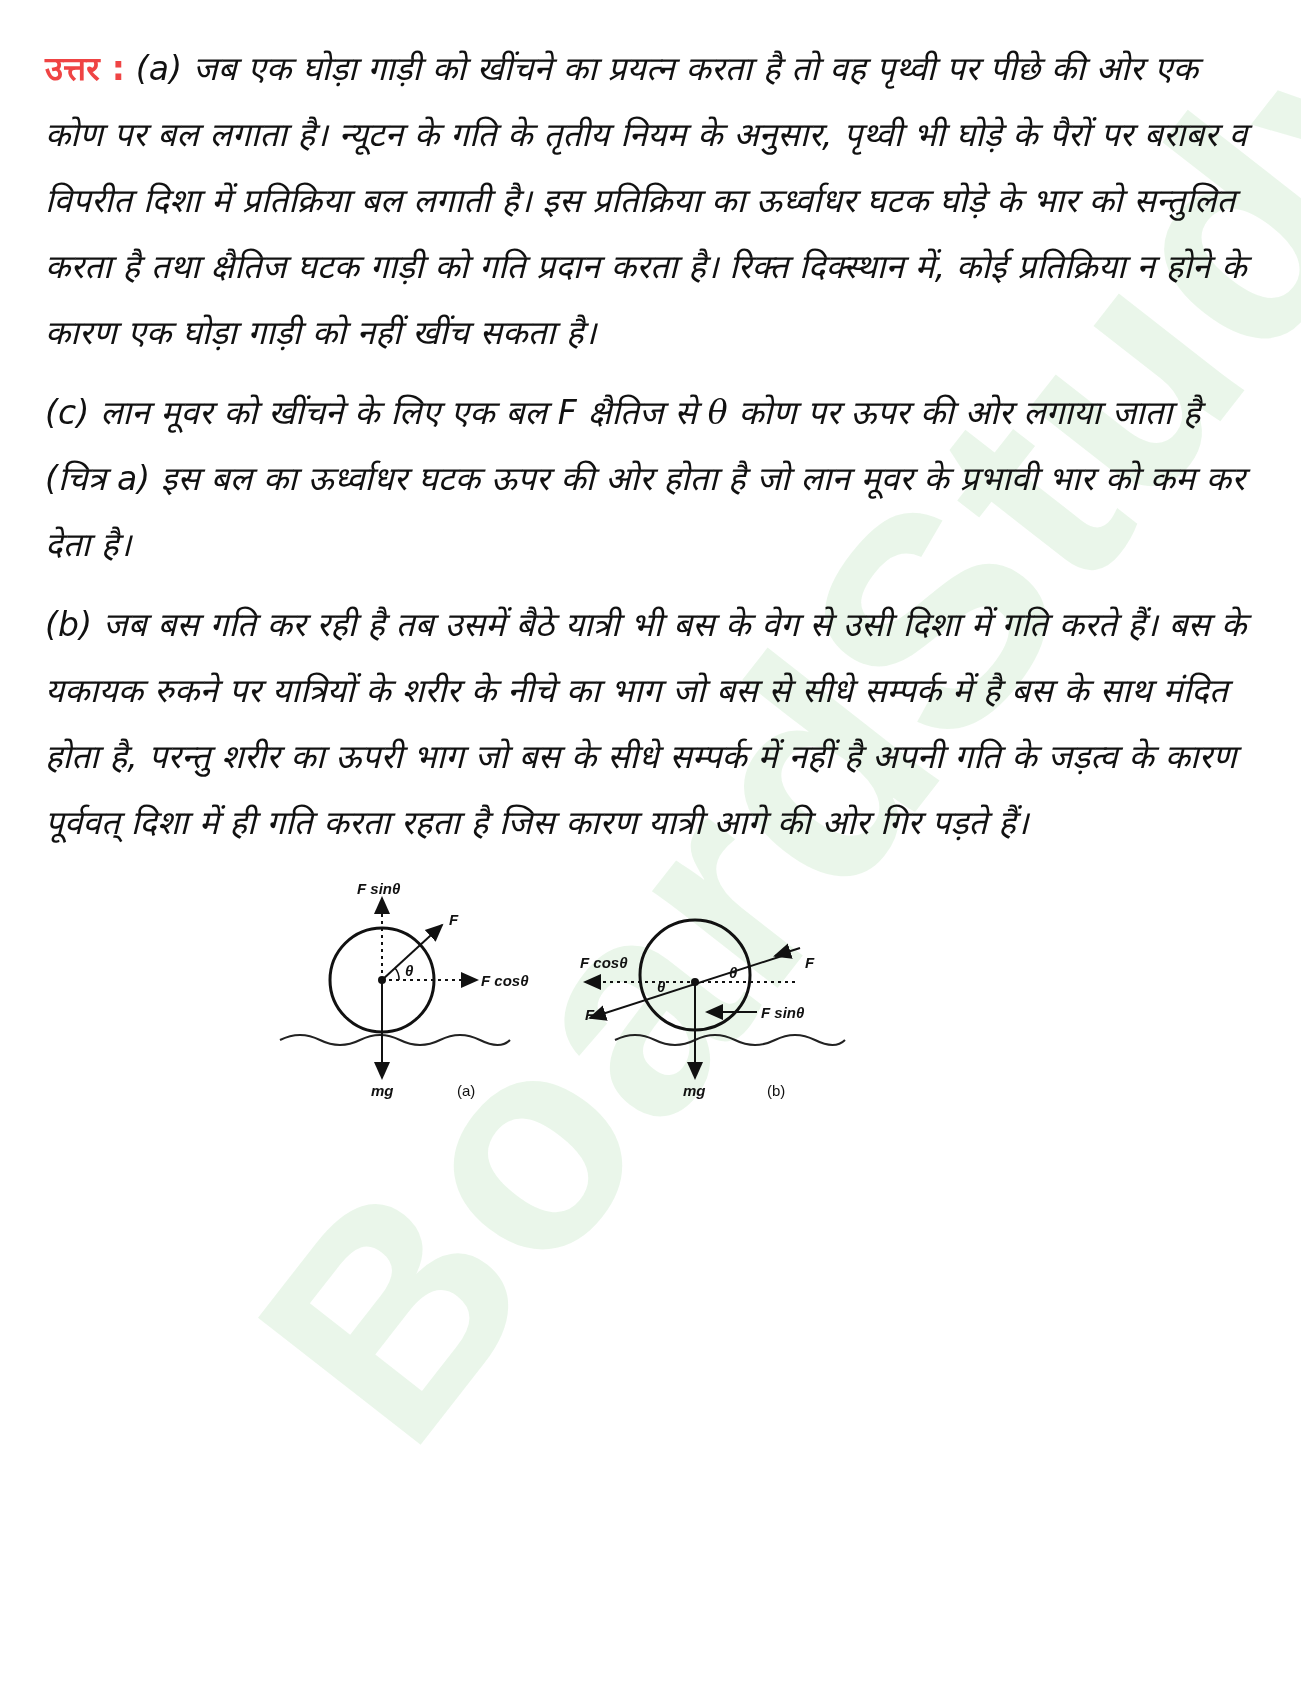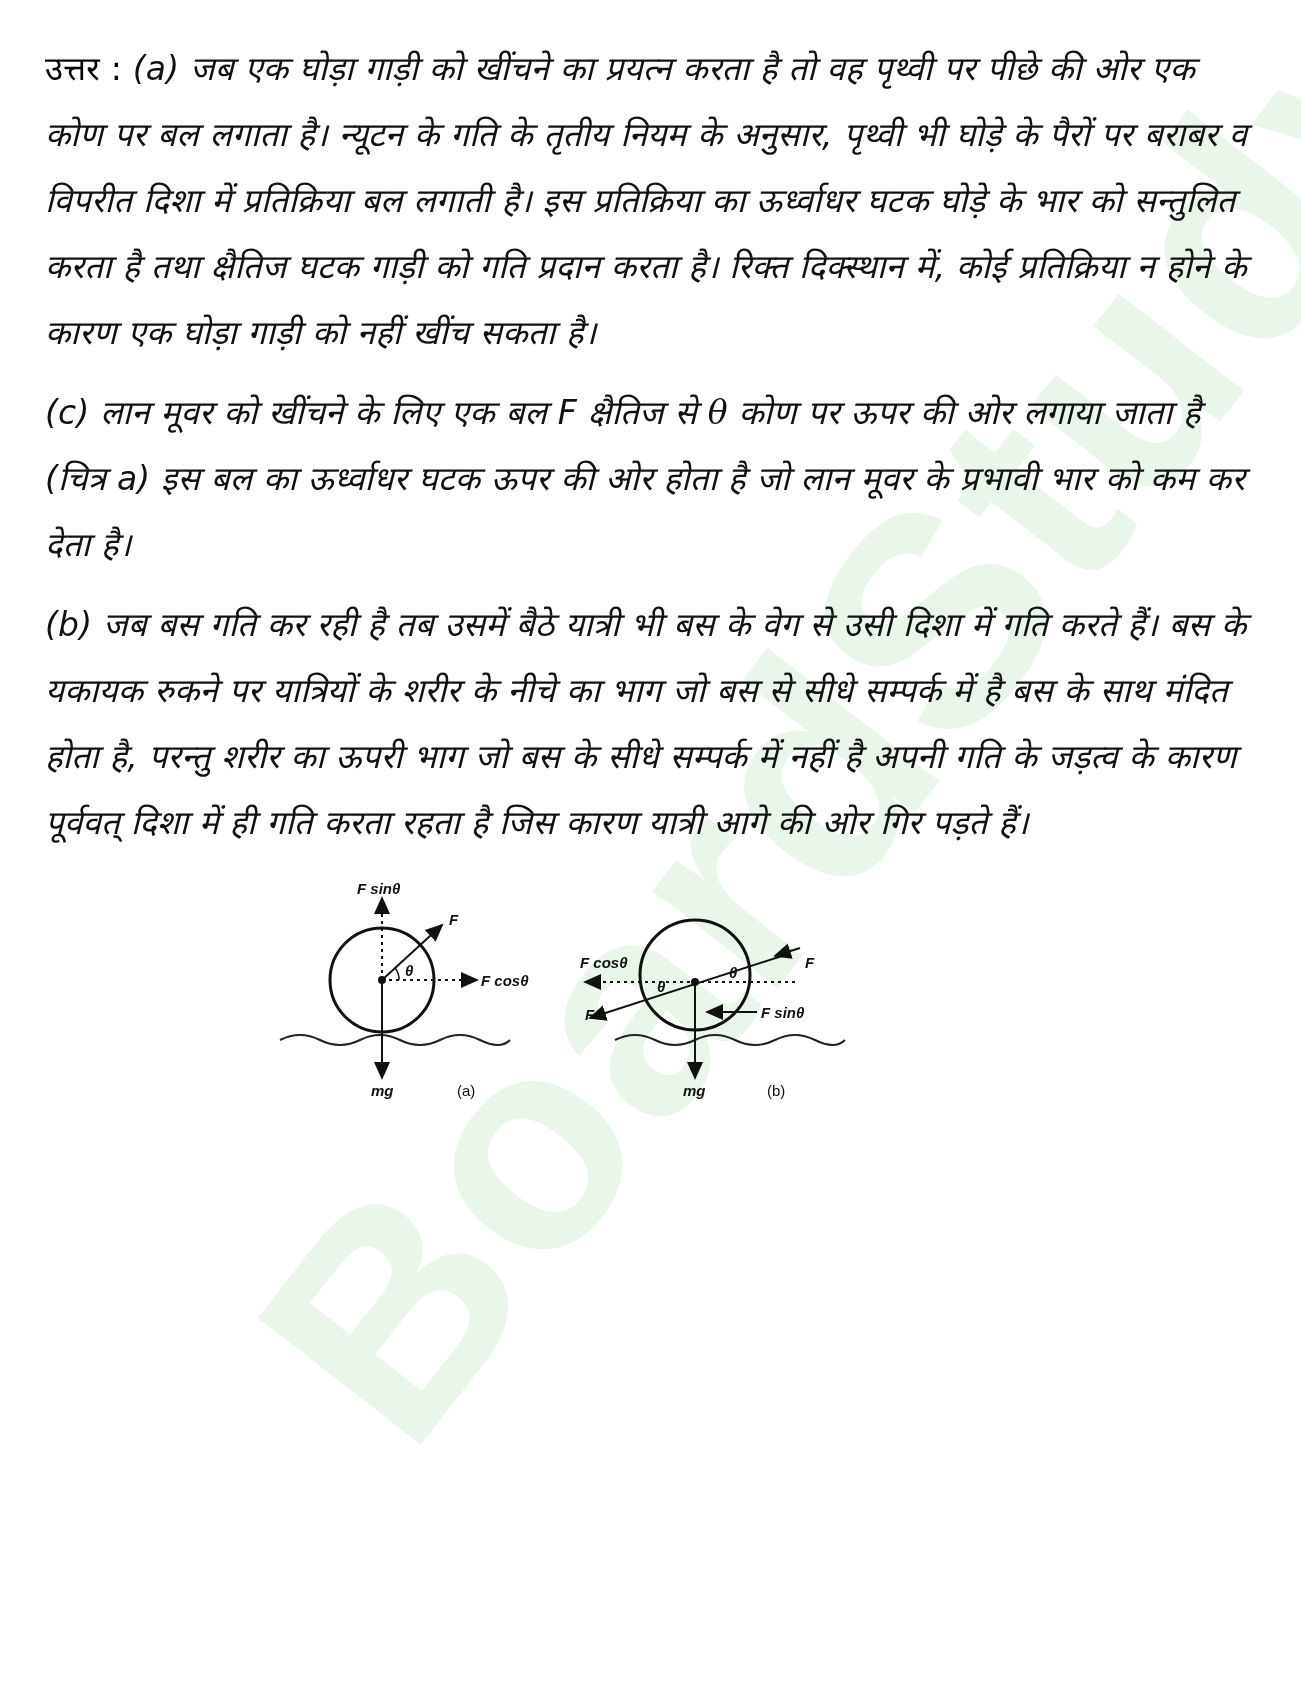--- a/index.html
+++ b/index.html
@@ -17,21 +17,21 @@
     transform: rotate(-52deg); transform-origin: left top;
     white-space: nowrap; letter-spacing: 4px;
     pointer-events: none; z-index: 0;
     top: 1290px; left: 190px;
   }
   .content { position: absolute; left: 45px; top: 20px; width: 1210px; z-index: 1; }
   .para {
     font-size: 33px; line-height: 66px; font-style: italic;
     margin: 0 0 14px 0; letter-spacing: 0.2px;
   }
-  .answer-label { color: #000000; font-style: normal; font-weight: normal; }
+  .answer-label { color: #ef4444; font-style: normal; font-weight: bold; }
   .theta { font-family: "DejaVu Serif", serif; font-style: italic; }
   .diagram-wrap {
     position: relative; width: 1210px; height: 240px; margin: 10px 0 34px 0;
   }
   .diagram-wrap svg { position: absolute; left: 0; top: 0; }
   .dlabel {
     font-family: "Liberation Sans", sans-serif; font-size: 15px; fill: #111;
   }
   .dlabel-i { font-style: italic; font-weight: bold; }
 </style>

